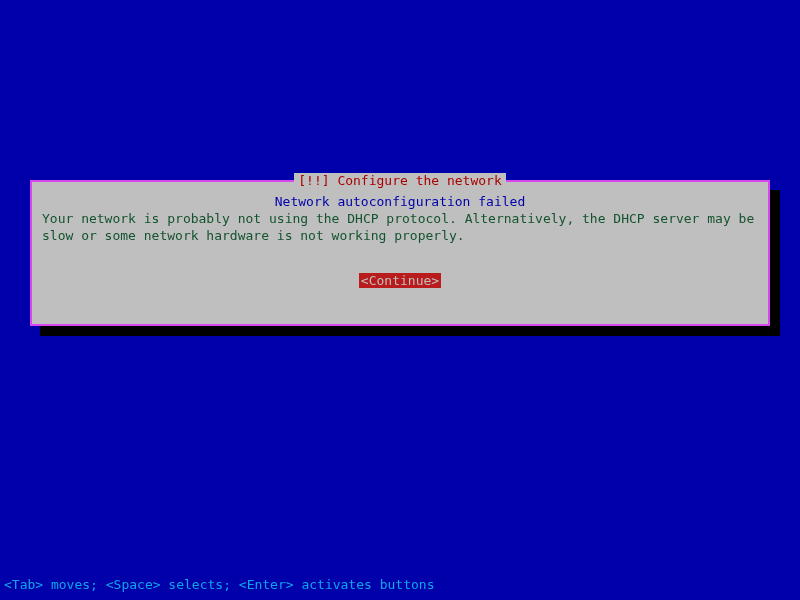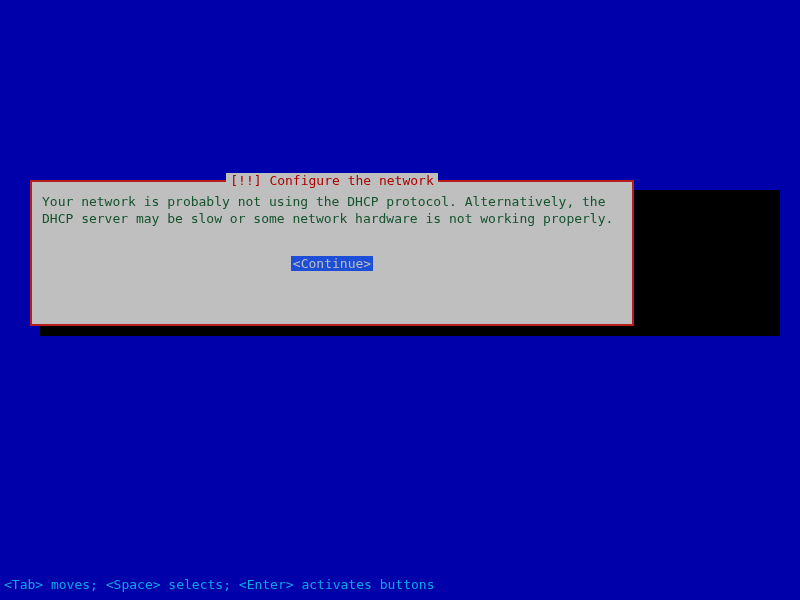--- a/index.html
+++ b/index.html
@@ -17,24 +17,24 @@
       left: 40px;
       top: 190px;
       width: 740px;
       height: 146px;
       background: #000000;
     }
     .dialog {
       position: absolute;
       left: 30px;
       top: 180px;
-      width: 604px;
+      width: 740px;
       height: 146px;
       background: #bfbfbf;
-      border: 2px solid #b91c1c;
+      border: 2px solid #d946ef;
     }
     .title-bar {
       position: absolute;
       top: -9px;
       left: 0;
       width: 100%;
       text-align: center;
     }
     .title-text {
       background: #bfbfbf;
@@ -52,21 +52,21 @@
     }
     .error-body {
       color: #14532d;
       line-height: 1.3;
     }
     .button-row {
       text-align: center;
       margin-top: 28px;
     }
     .continue-btn {
-      background: #1d4ed8;
+      background: #b91c1c;
       color: #bfbfbf;
       padding: 0 2px;
       cursor: pointer;
       display: inline-block;
     }
     .footer-help {
       position: absolute;
       left: 4px;
       bottom: 8px;
       color: #0ea5e9;
@@ -75,20 +75,21 @@
 </head>
 <body>
 
 <div class="dialog-shadow"></div>
 
 <div class="dialog">
   <div class="title-bar">
     <span class="title-text">[!!] Configure the network</span>
   </div>
   <div class="content">
+    <div class="error-heading">Network autoconfiguration failed</div>
     <div class="error-body">Your network is probably not using the DHCP protocol. Alternatively, the DHCP server may be slow or some network hardware is not working properly.</div>
     <div class="button-row">
       <span class="continue-btn">&lt;Continue&gt;</span>
     </div>
   </div>
 </div>
 
 <div class="footer-help">&lt;Tab&gt; moves; &lt;Space&gt; selects; &lt;Enter&gt; activates buttons</div>
 
 </body></html>

